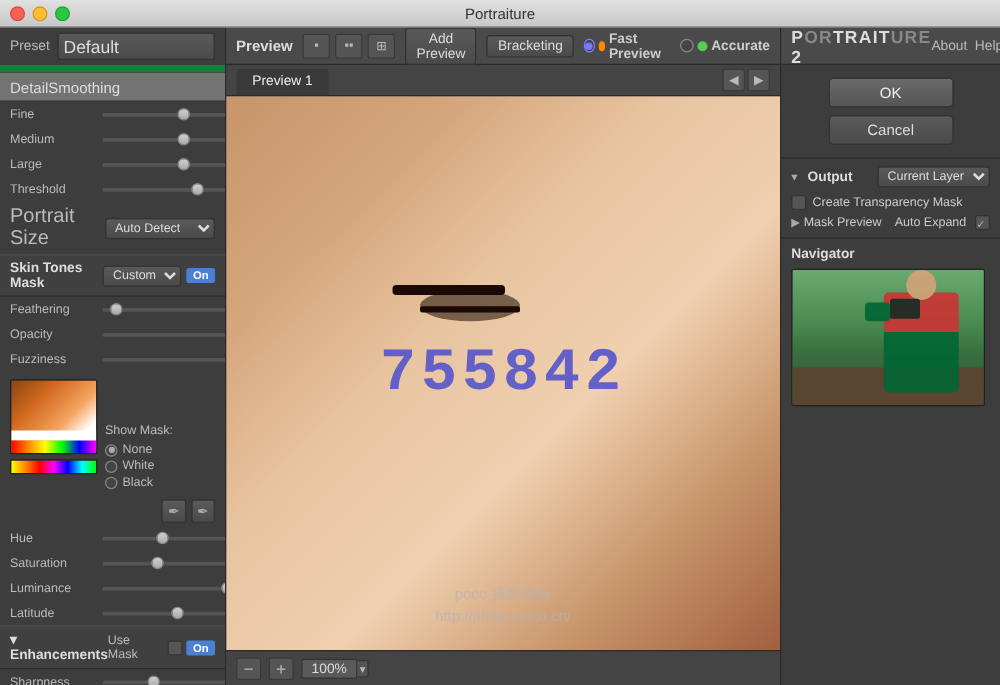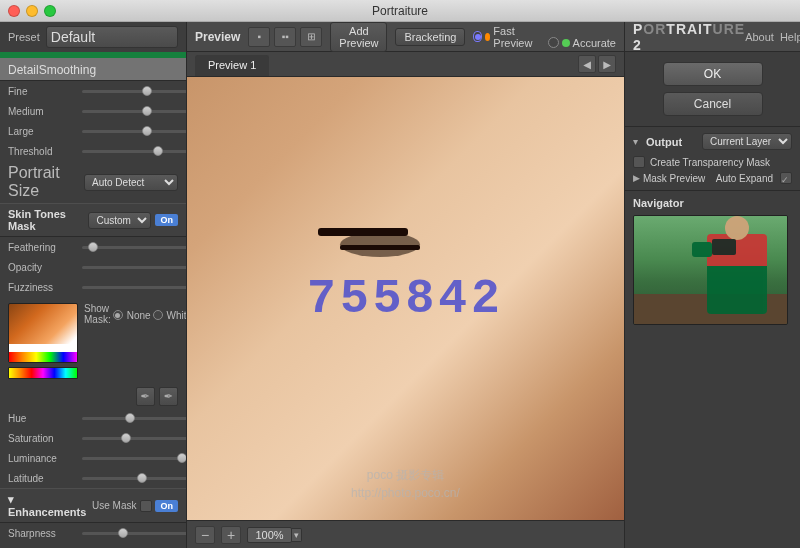--- a/index.html
+++ b/index.html
@@ -231,21 +231,23 @@
     .color-swatch-white {
       position: absolute;
       bottom: 10px;
       left: 0;
       right: 0;
       height: 8px;
       background: white;
     }
     .show-mask-area {
       display: flex;
+      flex-direction: column;
       gap: 2px;
+      margin-top: 36px;
     }
     .show-mask-label { color: #bbb; font-size: 10px; margin-bottom: 2px; }
     .radio-row {
       display: flex;
       align-items: center;
       gap: 4px;
     }
     .radio-dot {
       width: 10px;
       height: 10px;
@@ -347,22 +349,23 @@
       background: linear-gradient(to bottom, #5a5a5a, #4a4a4a);
       border: 1px solid #333;
       border-radius: 3px;
       color: #ddd;
       font-size: 11px;
       padding: 2px 8px;
       cursor: pointer;
     }
     .radio-group {
       display: flex;
-      align-items: flex-end;
+      align-items: center;
       gap: 10px;
+      font-weight: bold;
     }
     .radio-option {
       display: flex;
       align-items: center;
       gap: 3px;
       color: #ccc;
       font-size: 11px;
     }
     .radio-circle {
       width: 11px;

